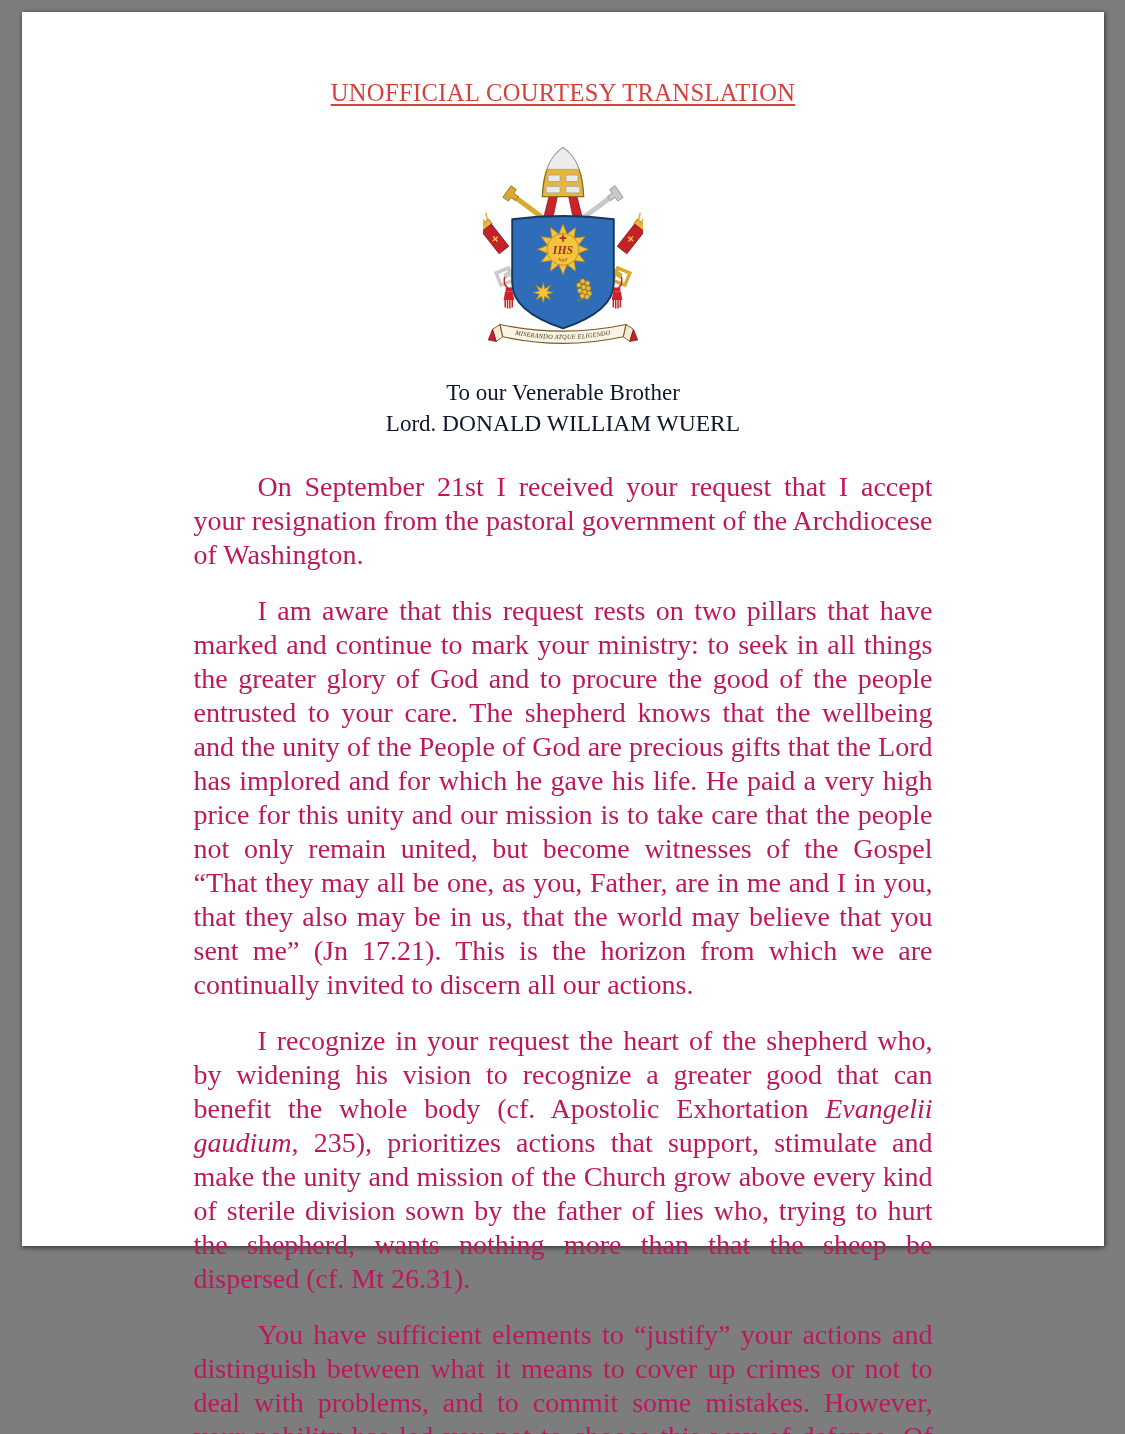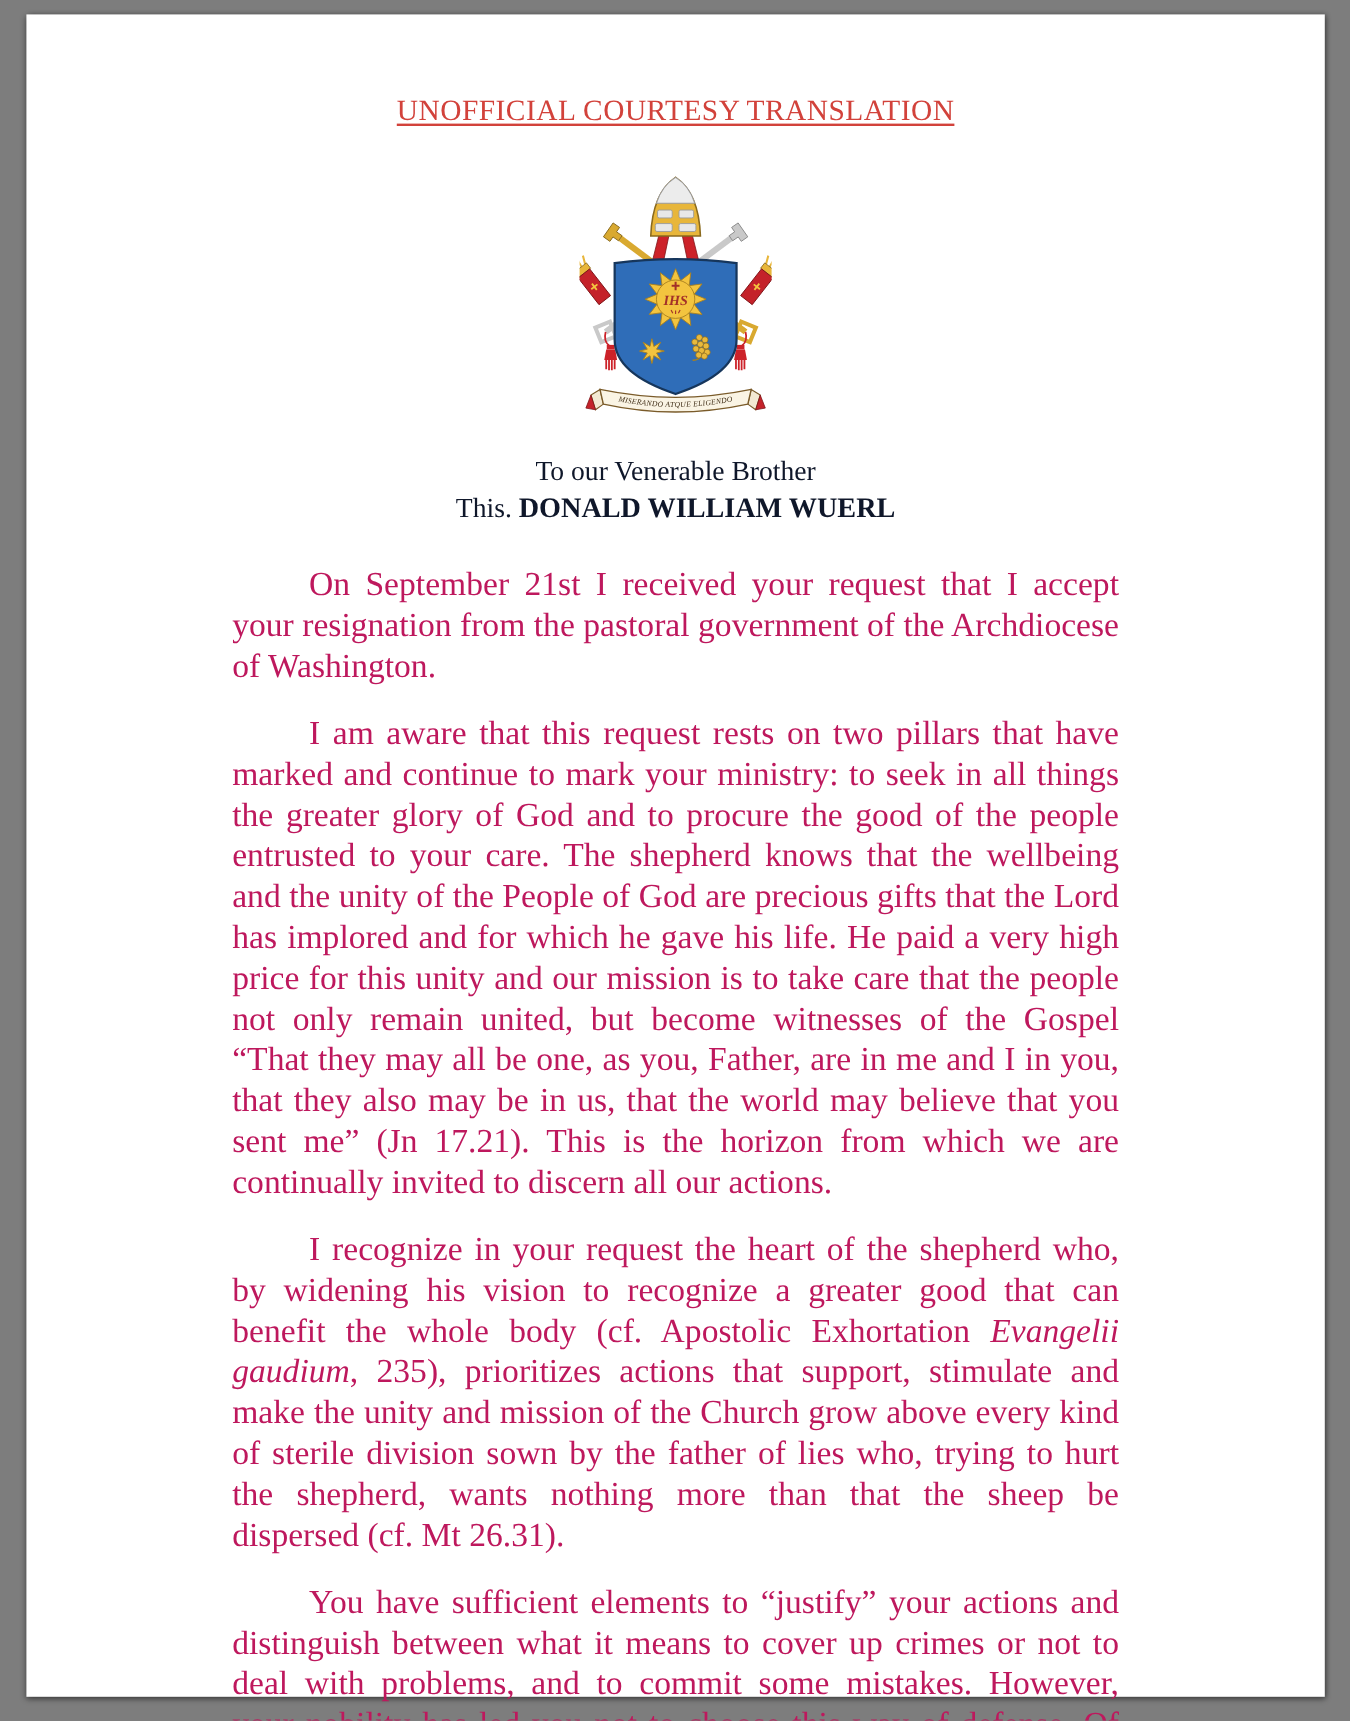--- a/index.html
+++ b/index.html
@@ -10,21 +10,21 @@
   }
   .viewport {
     width: 1125px;
     min-height: 1434px;
     background: #7d7d7d;
     margin: 0 auto;
     overflow: hidden;
   }
   .page {
     width: 1082px;
-    height: 1402px;
+    height: 1234px;
     background: #ffffff;
     margin: 12px auto 20px auto;
     box-shadow: 0 2px 5px rgba(0,0,0,0.45), 2px 0 4px rgba(0,0,0,0.25);
     box-sizing: border-box;
     padding: 0 171px 0 172px;
   }
   .doc-title {
     margin: 0;
     padding-top: 66px;
     text-align: center;
@@ -45,21 +45,21 @@
   }
   .arms-wrap svg { display: block; }
   .addressee {
     margin-top: 28px;
     text-align: center;
     font-size: 23px;
     line-height: 31px;
     color: #0f172a;
   }
   .addressee p { margin: 0; }
-  .addressee .bold-name { font-weight: bold; font-size: 23.5px; }
+  .addressee .bold-name { font-weight: normal; font-size: 23.5px; }
   .addressee .role { font-style: italic; }
   .letter-body {
     margin-top: 31px;
     font-size: 28px;
     line-height: 34px;
     color: #be185d;
     text-align: justify;
   }
   .letter-body p {
     margin: 0 0 22px 0;
@@ -173,21 +173,21 @@
           <path d="M18,192 Q85,206 152,192 L149,205 Q85,219 21,205 Z" fill="#faf4e4" stroke="#7a5b2a" stroke-width="1.2"></path>
           <text font-size="6.8" letter-spacing="0.25" fill="#3f2d16" font-family="Liberation Serif, DejaVu Serif, serif">
             <textPath href="#mottoPath" startOffset="50%" text-anchor="middle">MISERANDO ATQUE ELIGENDO</textPath>
           </text>
         </g>
       </svg>
     </div>
 
     <div class="addressee">
       <p>To our Venerable Brother</p>
-      <p><span>This. </span><span class="bold-name">DONALD WILLIAM WUERL</span></p>
+      <p><span>Lord. </span><span class="bold-name">DONALD WILLIAM WUERL</span></p>
     </div>
 
     <div class="letter-body">
       <p><span>On September 21st I received your request that I accept your resignation from the pastoral government of the Archdiocese of Washington.</span></p>
       <p><span>I am aware that this request rests on two pillars that have marked and continue to mark your ministry: to seek in all things the greater glory of God and to procure the good of the people entrusted to your care. The shepherd knows that the wellbeing and the unity of the People of God are precious gifts that the Lord has implored and for which he gave his life. He paid a very high price for this unity and our mission is to take care that the people not only remain united, but become witnesses of the Gospel “That they may all be one, as you, Father, are in me and I in you, that they also may be in us, that the world may believe that you sent me” (Jn 17.21). This is the horizon from which we are continually invited to discern all our actions.</span></p>
       <p><span>I recognize in your request the heart of the shepherd who, by widening his vision to recognize a greater good that can benefit the whole body (cf. Apostolic Exhortation </span><span class="italic">Evangelii gaudium</span><span>, 235), prioritizes actions that support, stimulate and make the unity and mission of the Church grow above every kind of sterile division sown by the father of lies who, trying to hurt the shepherd, wants nothing more than that the sheep be dispersed (cf. Mt 26.31).</span></p>
       <p><span>You have sufficient elements to “justify” your actions and distinguish between what it means to cover up crimes or not to deal with problems, and to commit some mistakes. However, your nobility has led you not to choose this way of defense. Of this, I am proud and thank you.</span></p>
     </div>
 
   </div>

